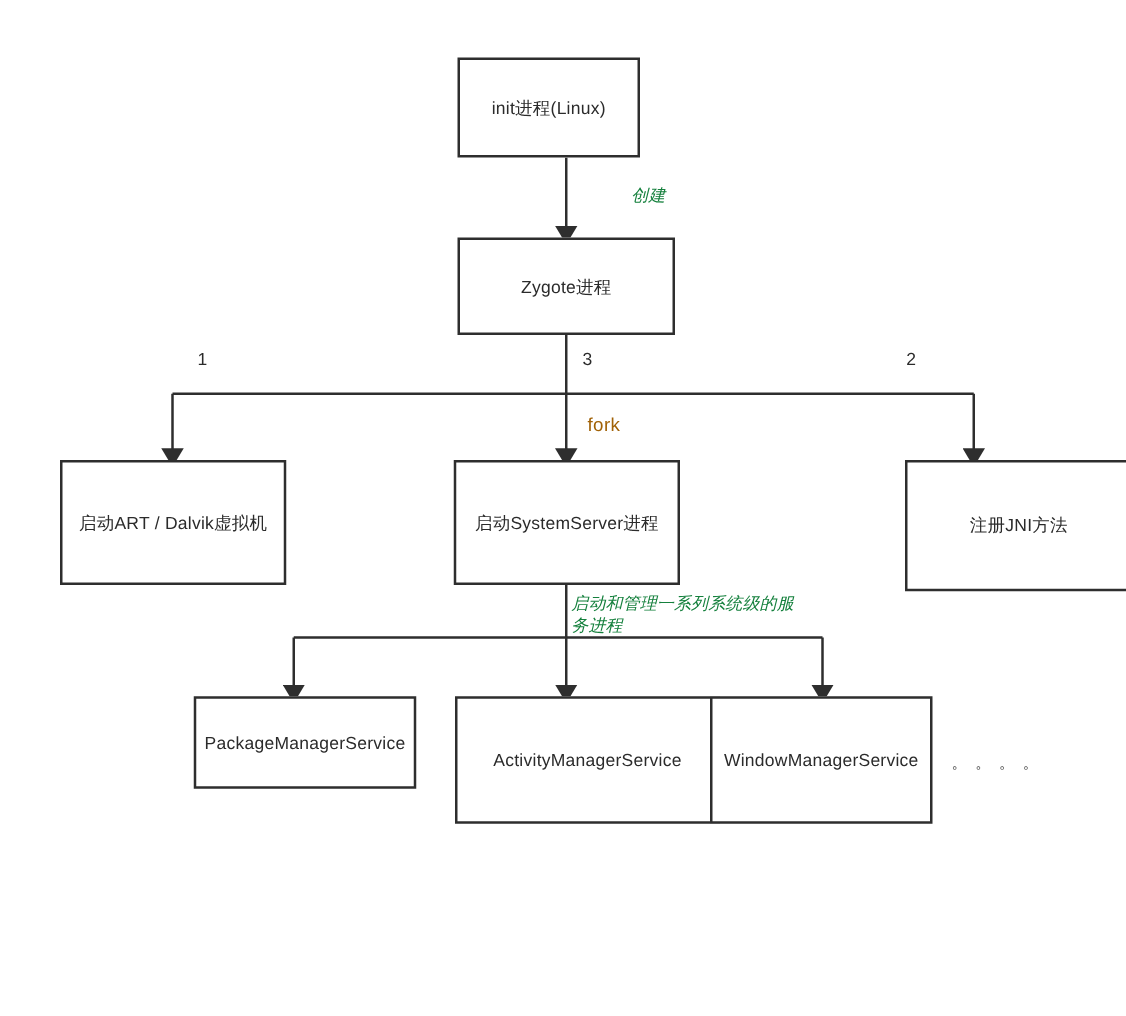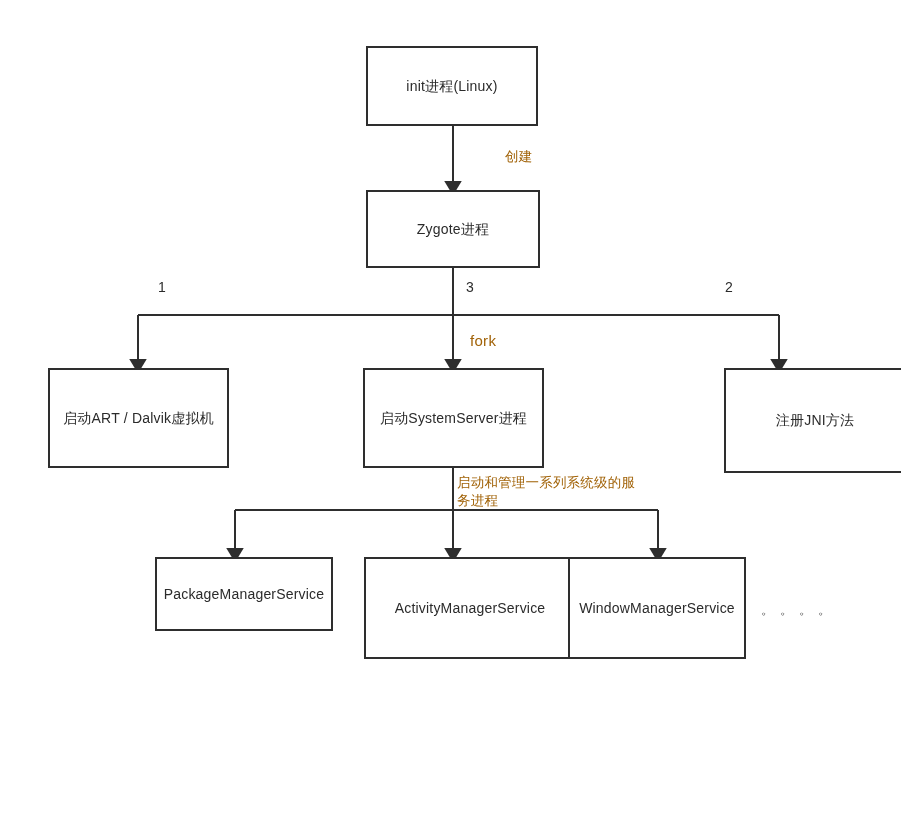--- a/index.html
+++ b/index.html
@@ -34,26 +34,27 @@
     align-items: center;
     justify-content: center;
     text-align: center;
     color: #2b2b2b;
     font-size: 14px;
     line-height: 1.45;
     letter-spacing: 0.2px;
   }
   .edge-label {
     position: absolute;
-    color: #a16207;
+    color: #15803d;
     font-size: 13.5px;
     line-height: 1.35;
     text-align: center;
     white-space: pre-line;
     letter-spacing: 0.2px;
+    font-style: italic;
   }
   .seq-label {
     position: absolute;
     color: #2b2b2b;
     font-size: 14px;
     letter-spacing: 0.2px;
   }
   .fork-label {
     position: absolute;
     color: #a16207;
@@ -117,21 +118,21 @@
       <path d="M235,510 L235,550" stroke="#2e2e2e" stroke-width="2" fill="none" marker-end="url(#arrowhead)"></path>
     </g>
     <g>
       <path d="M453,510 L453,550" stroke="#2e2e2e" stroke-width="2" fill="none" marker-end="url(#arrowhead)"></path>
     </g>
     <g>
       <path d="M658,510 L658,550" stroke="#2e2e2e" stroke-width="2" fill="none" marker-end="url(#arrowhead)"></path>
     </g>
   </svg>
 
-  <div class="node" style="left:366px; top:46px; width:172px; height:80px;">
+  <div class="node" style="left:366px; top:46px; width:146px; height:80px;">
     <span>init进程(Linux)</span>
   </div>
 
   <div class="node" style="left:48px; top:368px; width:181px; height:100px;">
     <span>启动ART / Dalvik虚拟机</span>
   </div>
 
   <div class="node" style="left:366px; top:190px; width:174px; height:78px;">
     <span>Zygote进程</span>
   </div>

